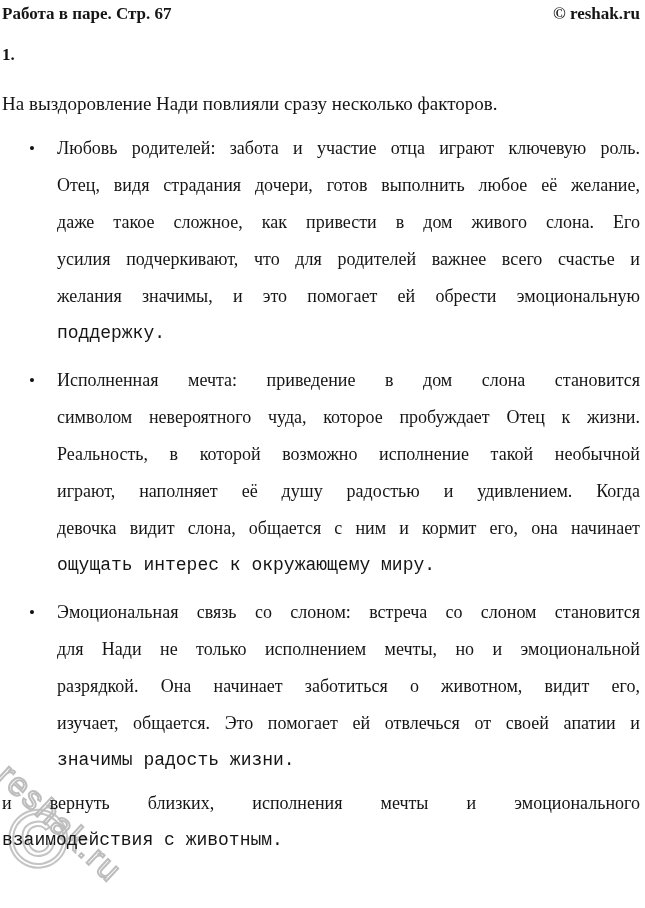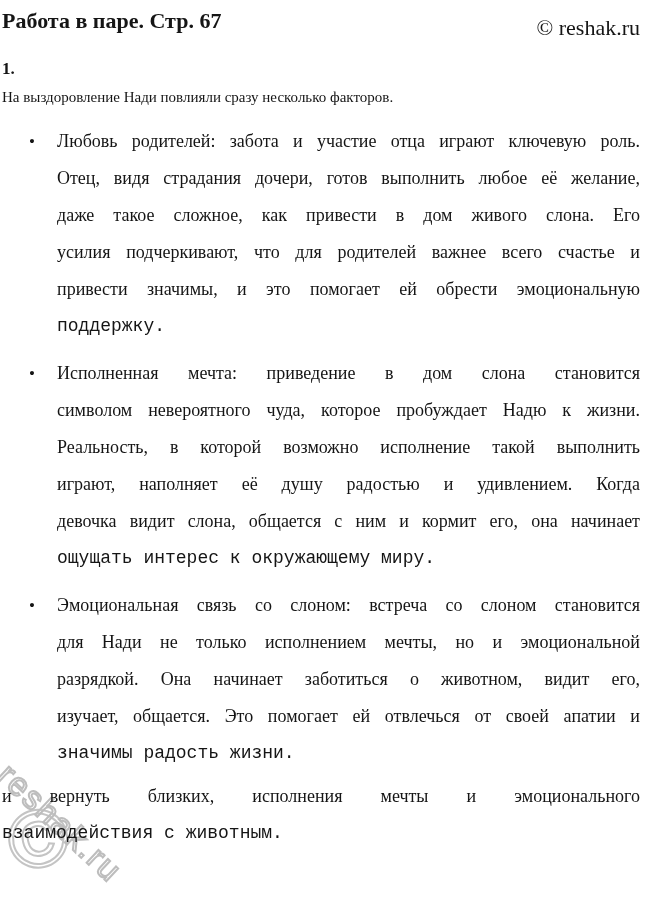--- a/index.html
+++ b/index.html
@@ -14,35 +14,35 @@
   .page {
     position: relative;
     width: 100%; height: 100%;
     box-sizing: border-box;
     padding: 4px 5px 0 2px;
   }
   .content { position: relative; z-index: 1; }
   .header-row {
     display: flex;
     justify-content: space-between;
-    align-items: center;
-    font-size: 22px;
+    align-items: flex-end;
+    font-size: 17px;
     line-height: 20px;
   }
   .doc-title { font-weight: bold; }
-  .copyright { font-weight: normal; margin-top: 14px; }
+  .copyright { font-weight: bold; }
   .q-number {
     margin-top: 21px;
     font-weight: bold;
     font-size: 17px;
     line-height: 20px;
   }
   .intro {
-    margin-top: 8px;
-    font-size: 15px;
+    margin-top: 29px;
+    font-size: 19px;
     line-height: 20px;
   }
   .bullet-list {
     margin-top: 16px;
   }
   .bullet-item {
     position: relative;
     padding-left: 55px;
     margin-bottom: 10px;
   }
@@ -119,29 +119,29 @@
     <div class="intro">На выздоровление Нади повлияли сразу несколько факторов.</div>
 
     <div class="bullet-list">
 
       <div class="bullet-item">
         <span class="bullet-dot">•</span>
         <div class="line">Любовь родителей: забота и участие отца играют ключевую роль.</div>
         <div class="line">Отец, видя страдания дочери, готов выполнить любое её желание,</div>
         <div class="line">даже такое сложное, как привести в дом живого слона. Его</div>
         <div class="line">усилия подчеркивают, что для родителей важнее всего счастье и</div>
-        <div class="line">привести значимы, и это помогает ей обрести эмоциональную</div>
+        <div class="line">желания значимы, и это помогает ей обрести эмоциональную</div>
         <div class="line last">поддержку.</div>
       </div>
 
       <div class="bullet-item">
         <span class="bullet-dot">•</span>
         <div class="line">Исполненная мечта: приведение в дом слона становится</div>
-        <div class="line">символом невероятного чуда, которое пробуждает Надю к жизни.</div>
-        <div class="line">Реальность, в которой возможно исполнение такой выполнить</div>
+        <div class="line">символом невероятного чуда, которое пробуждает Отец к жизни.</div>
+        <div class="line">Реальность, в которой возможно исполнение такой необычной</div>
         <div class="line">играют, наполняет её душу радостью и удивлением. Когда</div>
         <div class="line">девочка видит слона, общается с ним и кормит его, она начинает</div>
         <div class="line last">ощущать интерес к окружающему миру.</div>
       </div>
 
       <div class="bullet-item">
         <span class="bullet-dot">•</span>
         <div class="line">Эмоциональная связь со слоном: встреча со слоном становится</div>
         <div class="line">для Нади не только исполнением мечты, но и эмоциональной</div>
         <div class="line">разрядкой. Она начинает заботиться о животном, видит его,</div>

